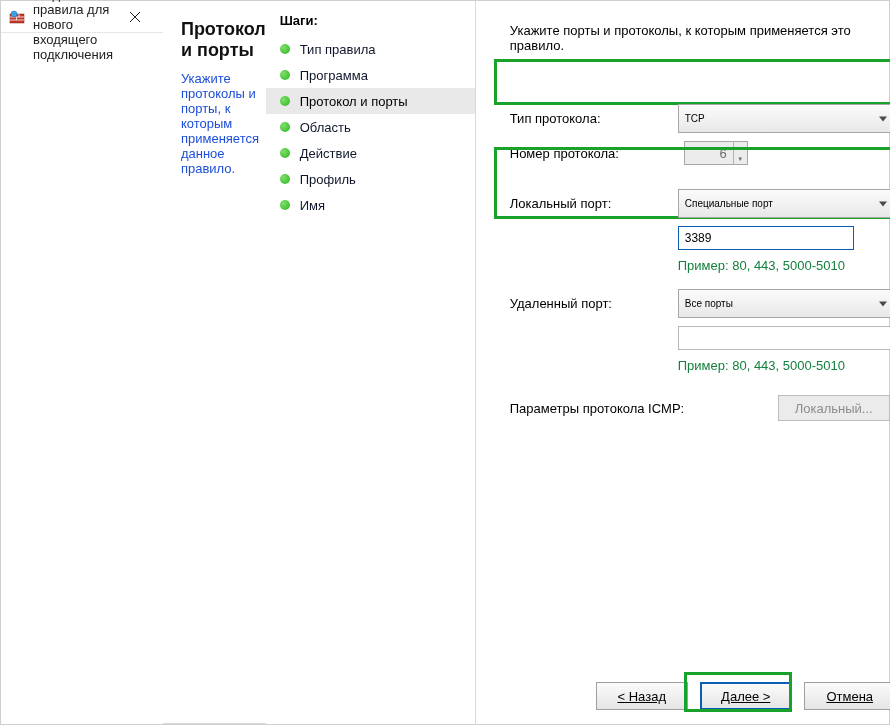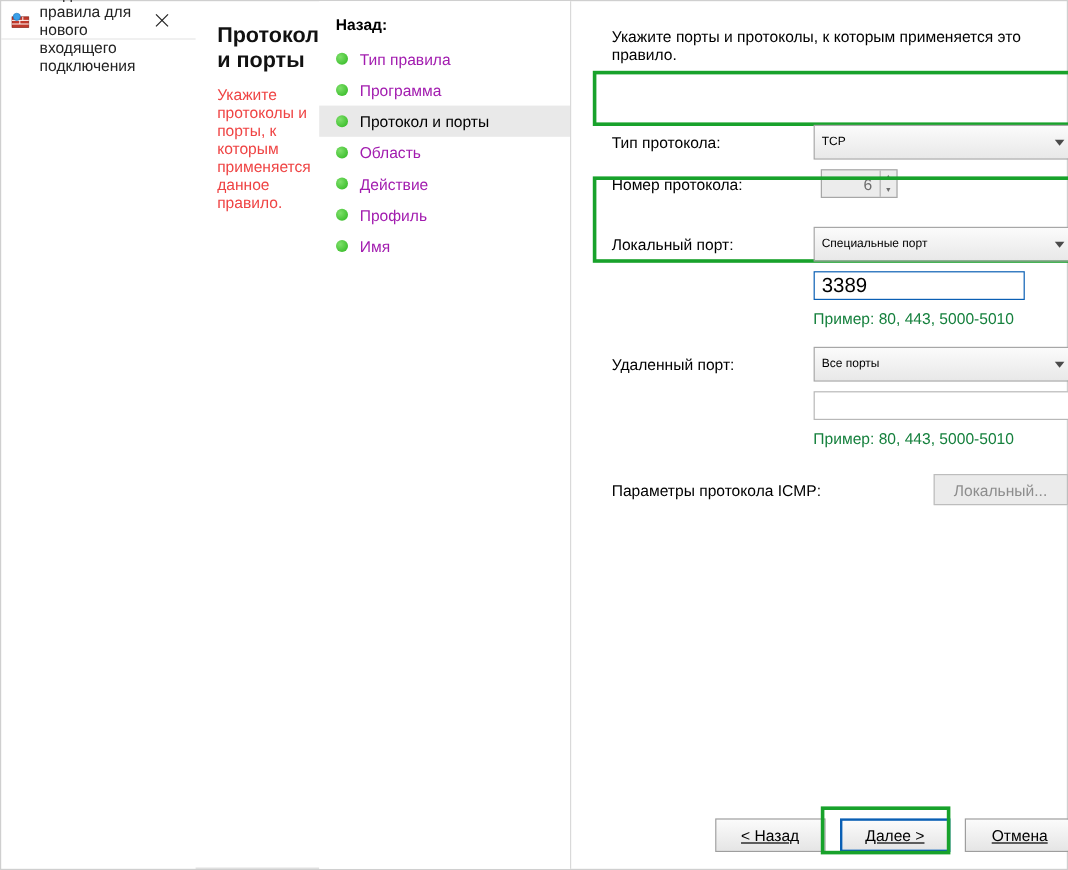--- a/index.html
+++ b/index.html
@@ -42,21 +42,21 @@
 
   .header-area {
     padding: 18px 0 16px 18px;
     border-bottom: 1px solid #d9d9d9;
   }
   .page-title {
     font-size: 18px; font-weight: 700; color: #111;
     margin: 0 0 10px 0;
   }
   .page-subtitle {
-    font-size: 13px; color: #ef4444;
+    font-size: 13px; color: #1d4ed8;
     margin: 0;
   }
 
   .body-area {
     flex: 1;
     display: flex;
   }
   .steps-pane {
     width: 210px;
     border-right: 1px solid #d9d9d9;
@@ -76,21 +76,21 @@
   }
   .step-item.selected { background: #e9e9e9; }
   .step-dot {
     width: 10px; height: 10px;
     border-radius: 50%;
     background: radial-gradient(circle at 35% 35%, #7ee06a, #2bb51d);
     margin-right: 10px;
     flex: 0 0 auto;
   }
   .step-label {
-    color: #a21caf;
+    color: #0f172a;
   }
   .step-item.selected .step-label { color: #000; }
 
   .content-pane {
     flex: 1;
     padding: 22px 26px 14px 34px;
     position: relative;
     display: flex; flex-direction: column;
   }
   .content-instr {
@@ -139,21 +139,21 @@
   }
   .num-spin .arrows span {
     flex:1; display:flex; align-items:center; justify-content:center;
     font-size: 6px; line-height: 1;
     color: #6d6d6d;
   }
   .txt-input {
     width: 176px; height: 24px;
     border: 1px solid #0a5fb4;
     background: #fff;
-    font-family: inherit; font-size: 17px;
+    font-family: inherit; font-size: 12px;
     padding: 2px 6px;
     outline: none;
   }
   .txt-readonly {
     width: 218px; height: 24px;
     border: 1px solid #b8b8b8;
     background: #fff;
   }
   .example-row {
     display: flex; margin-bottom: 16px;
@@ -223,21 +223,21 @@
   </div>
 
   <div class="header-area">
     <h1 class="page-title">Протокол и порты</h1>
     <p class="page-subtitle">Укажите протоколы и порты, к которым применяется данное правило.</p>
   </div>
 
   <div class="body-area">
 
     <div class="steps-pane">
-      <div class="steps-hdr">Назад:</div>
+      <div class="steps-hdr">Шаги:</div>
 
       <div class="step-item">
         <span class="step-dot"></span>
         <span class="step-label">Тип правила</span>
       </div>
       <div class="step-item">
         <span class="step-dot"></span>
         <span class="step-label">Программа</span>
       </div>
       <div class="step-item selected">

